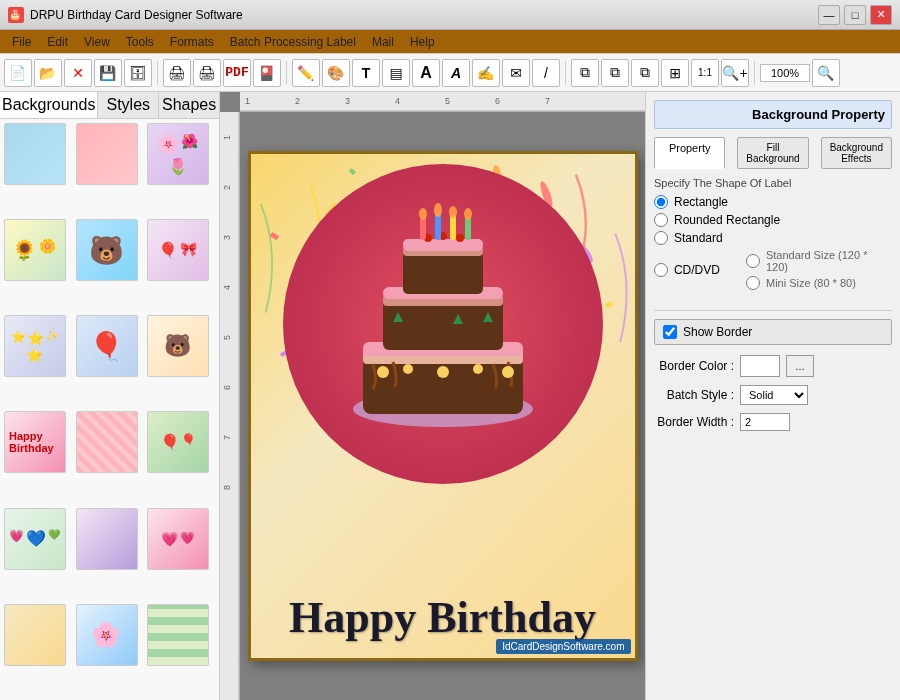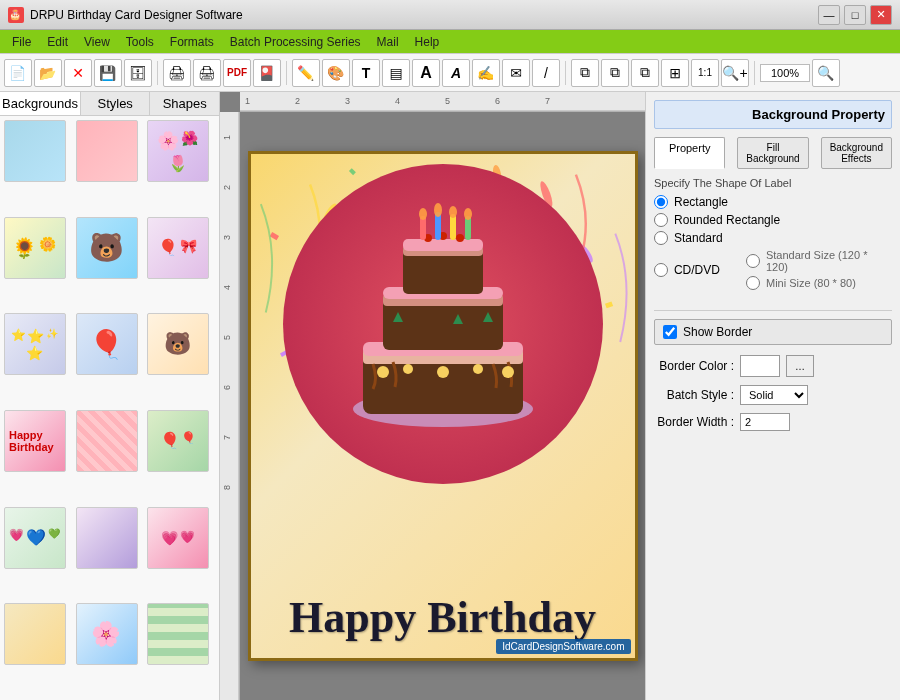--- a/index.html
+++ b/index.html
@@ -11,21 +11,21 @@
       display: flex; align-items: center; justify-content: space-between;
       padding: 6px 8px; border-bottom: 1px solid #aaa; height: 30px;
     }
     .title-bar-left { display: flex; align-items: center; gap: 6px; font-size: 12px; }
     .title-bar-icon { width: 16px; height: 16px; background: #e44; border-radius: 2px; display: flex; align-items: center; justify-content: center; color: white; font-size: 10px; font-weight: bold; }
     .title-bar-controls { display: flex; gap: 4px; }
     .title-btn { width: 22px; height: 20px; background: #ddd; border: 1px solid #aaa; border-radius: 2px; cursor: pointer; display: flex; align-items: center; justify-content: center; font-size: 11px; }
 
     
     .menu-bar {
-      background: #84cc16;
+      background: #a16207;
       border-bottom: 1px solid #ccc;
       display: flex; align-items: center; padding: 2px 4px; height: 24px;
     }
     .menu-item { padding: 2px 8px; cursor: pointer; font-size: 12px; color: #222; }
 
     
     .toolbar {
       background: #f5f5f5;
       border-bottom: 1px solid #ccc;
       display: flex; align-items: center; padding: 2px 4px; gap: 2px; height: 38px; flex-wrap: wrap;
@@ -36,21 +36,21 @@
 
     
     .main-layout { display: flex; height: calc(700px - 92px); }
 
     
     .left-panel {
       width: 220px; background: #f8f8f8; border-right: 1px solid #ccc;
       display: flex; flex-direction: column; overflow: hidden;
     }
     .panel-tabs { display: flex; border-bottom: 1px solid #ccc; }
-    .panel-tab { flex: 1; padding: 4px 2px; text-align: center; cursor: pointer; font-size: 13px; border-right: 1px solid #ccc; background: #e8e8e8; }
+    .panel-tab { flex: 1; padding: 4px 2px; text-align: center; cursor: pointer; font-size: 16px; border-right: 1px solid #ccc; background: #e8e8e8; }
     .panel-tab.active { background: #fff; border-bottom: none; }
     .panel-tab:last-child { border-right: none; }
     .thumbnails-grid {
       display: grid; grid-template-columns: repeat(3, 1fr); gap: 4px;
       padding: 4px; overflow-y: auto; flex: 1;
     }
     .thumb {
       width: 62px; height: 62px; border: 1px solid #ccc; cursor: pointer;
       border-radius: 2px; overflow: hidden; display: flex; align-items: center; justify-content: center;
     }
@@ -149,35 +149,35 @@
     <div class="title-btn" style="background:#e04040;color:white;">✕</div>
   </div>
 </div>
 
 <div class="menu-bar">
   <span class="menu-item">File</span>
   <span class="menu-item">Edit</span>
   <span class="menu-item">View</span>
   <span class="menu-item">Tools</span>
   <span class="menu-item">Formats</span>
-  <span class="menu-item">Batch Processing Series</span>
+  <span class="menu-item">Batch Processing Label</span>
   <span class="menu-item">Mail</span>
   <span class="menu-item">Help</span>
 </div>
 
 <div class="toolbar">
   <button class="tb-btn">📄</button>
   <button class="tb-btn">📂</button>
   <button class="tb-btn" style="color:red;">✕</button>
   <button class="tb-btn">💾</button>
   <button class="tb-btn">🗄</button>
   <div class="tb-sep"></div>
   <button class="tb-btn">🖨</button>
   <button class="tb-btn">🖨</button>
-  <button class="tb-btn" style="color:#c00;font-weight:bold;font-size:10px;">PDF</button>
+  <button class="tb-btn" style="color:#c00;font-weight:bold;font-size:13px;font-family:Liberation Mono, monospace;">PDF</button>
   <button class="tb-btn">🎴</button>
   <div class="tb-sep"></div>
   <button class="tb-btn">✏️</button>
   <button class="tb-btn">🎨</button>
   <button class="tb-btn" style="font-weight:bold;">T</button>
   <button class="tb-btn">▤</button>
   <button class="tb-btn" style="font-size:16px;font-weight:bold;">A</button>
   <button class="tb-btn" style="font-style:italic;font-weight:bold;">A</button>
   <button class="tb-btn">✍</button>
   <button class="tb-btn">✉</button>

